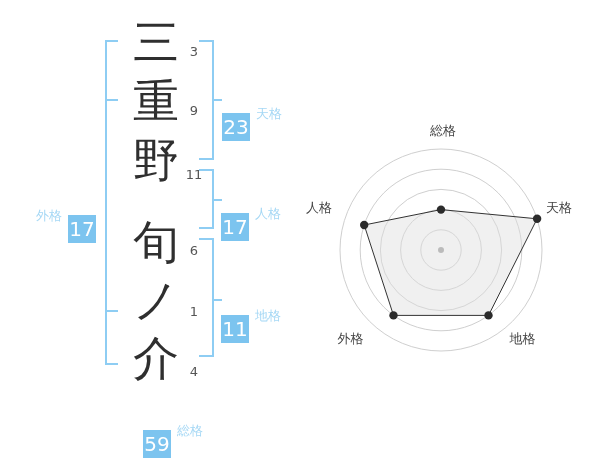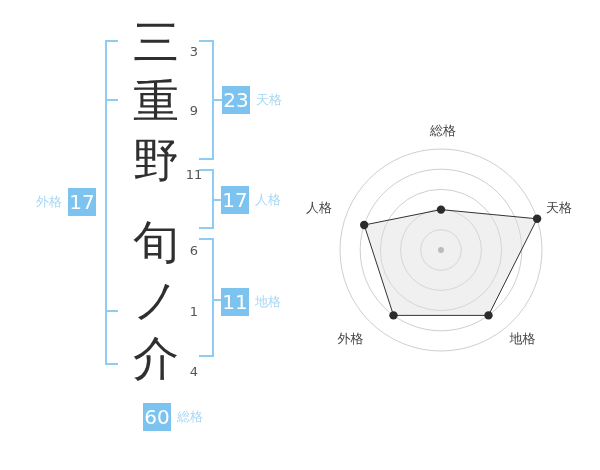--- a/index.html
+++ b/index.html
@@ -17,21 +17,21 @@
     transform:translateY(-50%);
   }
   
   .vline{position:absolute;width:2px;background:#8ecdf3;}
   .hline{position:absolute;height:2px;background:#8ecdf3;}
   
   .badge-row{position:absolute;display:flex;align-items:center;gap:6px;}
   .badge{
     display:flex;align-items:center;justify-content:center;
     width:28px;height:28px;background:#7cc4ef;color:#ffffff;
-    font-size:20px;line-height:1;
+    font-size:20px;line-height:1;margin-top:27px;
   }
   .badge-label{font-size:13px;color:#a6d8f5;white-space:nowrap;}
   
   .radar-wrap{position:absolute;left:291px;top:120px;width:300px;height:260px;}
 </style>
 </head>
 <body>
 
 <div class="stage">
 
@@ -96,21 +96,21 @@
     <span class="badge">11</span>
     <span class="badge-label">地格</span>
   </div>
 
   <div class="badge-row" style="left:36px;top:188px">
     <span class="badge-label">外格</span>
     <span class="badge">17</span>
   </div>
 
   <div class="badge-row" style="left:143px;top:403px">
-    <span class="badge">60</span>
+    <span class="badge">59</span>
     <span class="badge-label">総格</span>
   </div>
 
   <div class="radar-wrap">
     <svg id="radar" width="300" height="260" viewBox="0 0 300 260">
         <circle cx="150" cy="130" r="20.2" fill="none" stroke="#cfcfcf" stroke-width="1"></circle>
         <circle cx="150" cy="130" r="40.4" fill="none" stroke="#cfcfcf" stroke-width="1"></circle>
         <circle cx="150" cy="130" r="60.6" fill="none" stroke="#cfcfcf" stroke-width="1"></circle>
         <circle cx="150" cy="130" r="80.8" fill="none" stroke="#cfcfcf" stroke-width="1"></circle>
         <circle cx="150" cy="130" r="101.0" fill="none" stroke="#cfcfcf" stroke-width="1"></circle>

